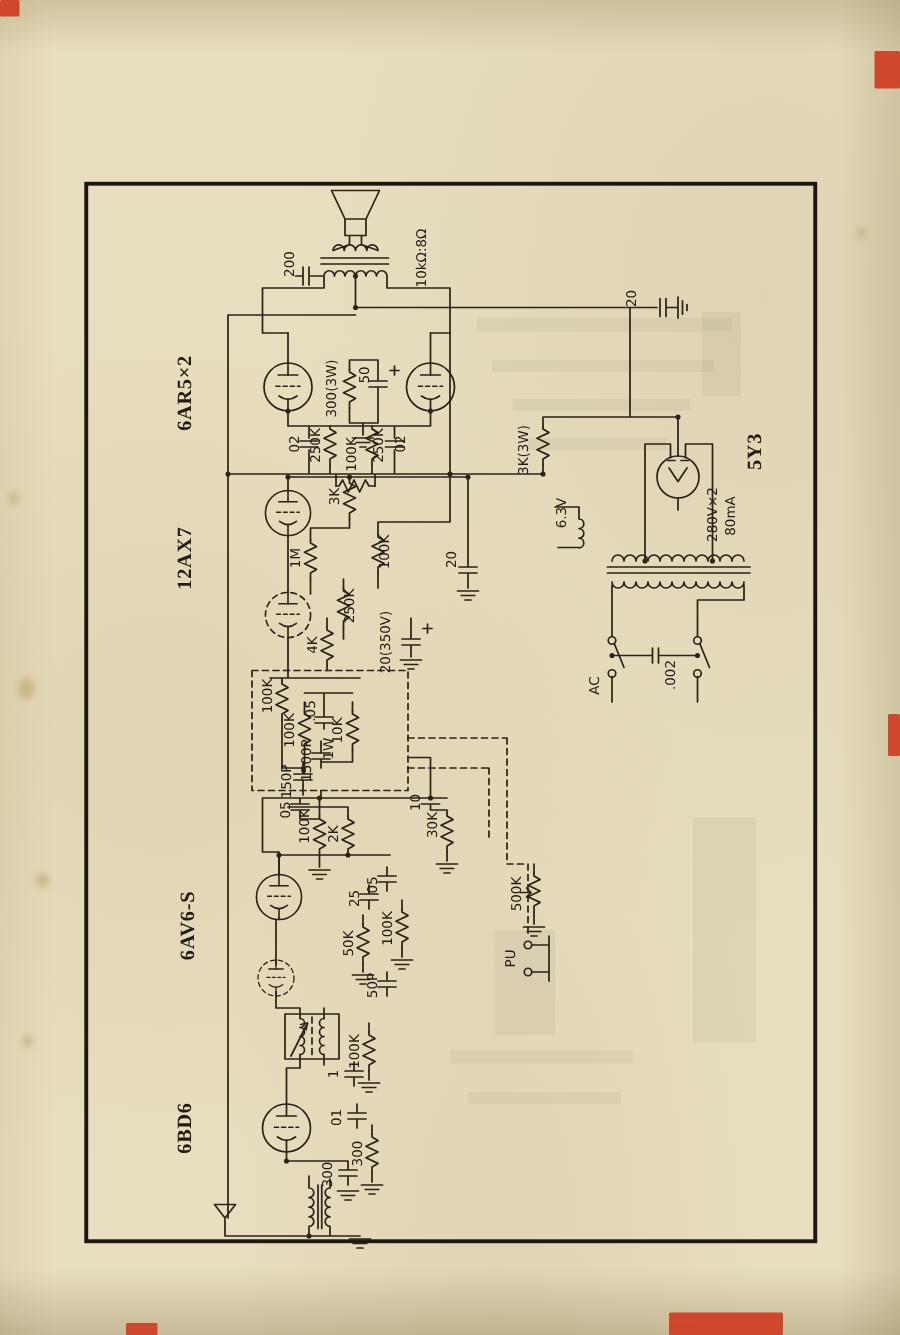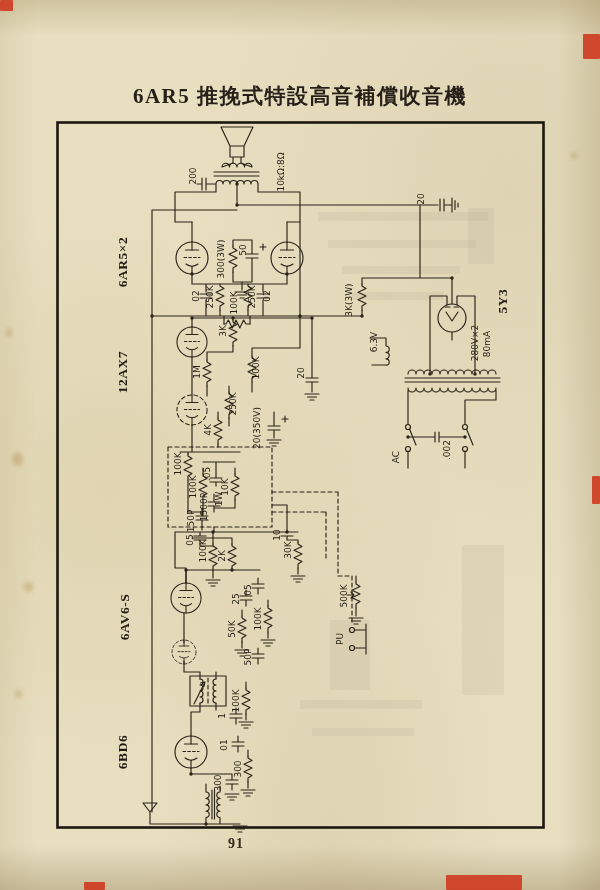--- a/index.html
+++ b/index.html
@@ -43,21 +43,20 @@
   <div class="redmark" style="left:592px;top:476px;width:8px;height:28px"></div>
   <div class="redmark" style="left:446px;top:875px;width:76px;height:15px"></div>
   <div class="redmark" style="left:84px;top:882px;width:21px;height:8px"></div>
 
   <div class="fox" style="left:12px;top:452px;width:11px;height:14px"></div>
   <div class="fox" style="left:24px;top:582px;width:9px;height:10px"></div>
   <div class="fox" style="left:15px;top:690px;width:7px;height:8px"></div>
   <div class="fox" style="left:6px;top:328px;width:6px;height:9px"></div>
   <div class="fox" style="left:571px;top:152px;width:6px;height:7px"></div>
 
-  <div class="title">6AR5 推挽式特設高音補償收音機</div>
 
   <svg class="schem" width="600" height="890" viewBox="0 0 600 890">
     <defs>
       <g id="tube">
         <circle r="16"></circle>
         <line x1="0" y1="-16" x2="0" y2="-8"></line>
         <line x1="-6.5" y1="-8" x2="6.5" y2="-8"></line>
         <line x1="-8" y1="-0.5" x2="8" y2="-0.5" stroke-dasharray="2.6,2.2"></line>
         <path d="M-6,6 Q0,10.5 6,6"></path>
         <line x1="0" y1="8.3" x2="0" y2="16"></line>
@@ -342,14 +341,13 @@
         <text transform="translate(343,639) rotate(-90)" class="lbl">PU</text>
         <text transform="translate(251,657) rotate(-90)" class="lbl">50P</text>
         <text transform="translate(239,701) rotate(-90)" class="lbl">100K</text>
         <text transform="translate(225,716) rotate(-90)" class="lbl">1</text>
         <text transform="translate(227,745) rotate(-90)" class="lbl">01</text>
         <text transform="translate(241,769) rotate(-90)" class="lbl">300</text>
         <text transform="translate(221,783) rotate(-90)" class="lbl">300</text>
       </g>
   </svg>
 
-  <div class="pagenum">91</div>
 </div>
 
 </body></html>

